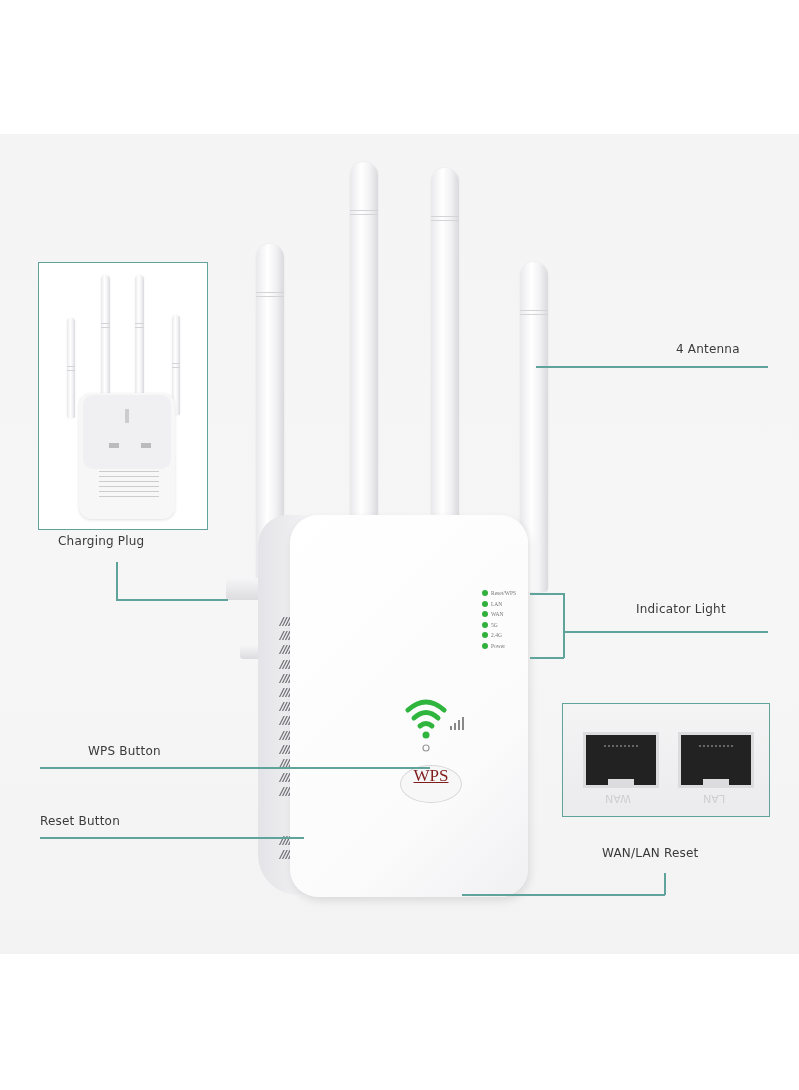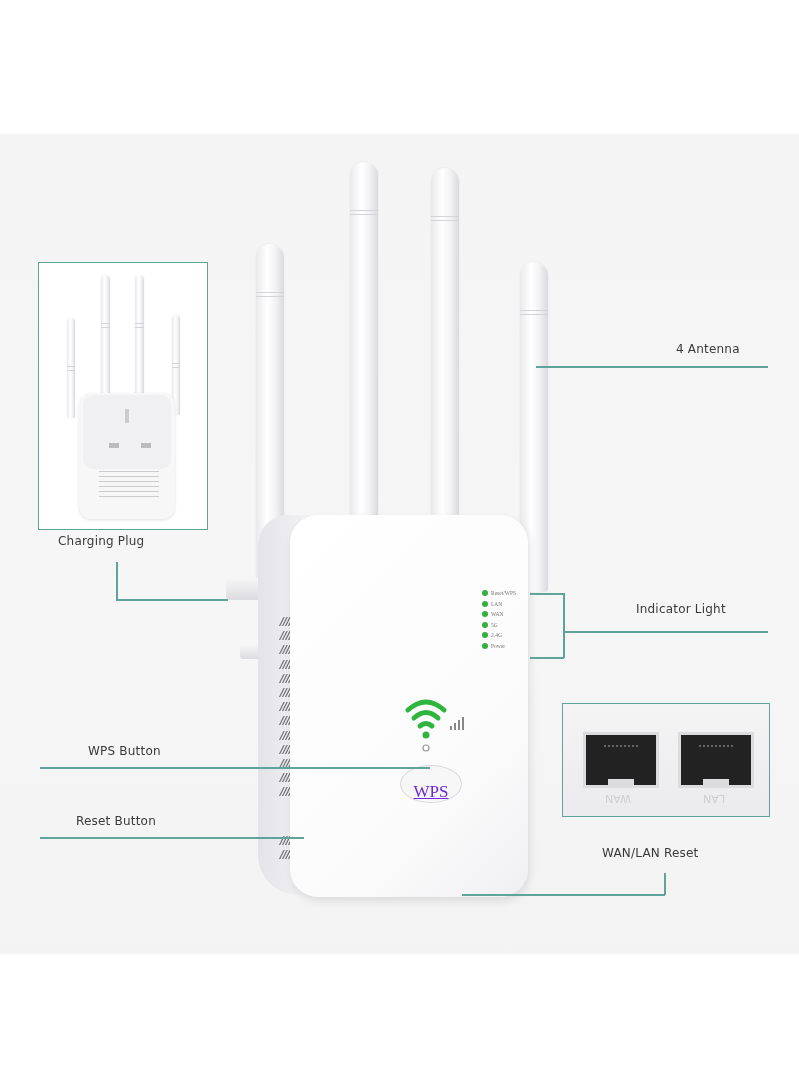--- a/index.html
+++ b/index.html
@@ -10,21 +10,21 @@
   .line{position:absolute;background:#5fa39a;}
   .antenna{position:absolute;background:linear-gradient(90deg,#e9e9ec 0%,#ffffff 40%,#f2f2f4 70%,#dadade 100%);border-radius:14px 14px 4px 4px;box-shadow:0 0 2px rgba(0,0,0,0.08);}
   .antenna::after{content:"";position:absolute;left:0;right:0;top:48px;height:3px;border-top:1px solid #d4d4d8;border-bottom:1px solid #d4d4d8;}
   .device-side{position:absolute;left:258px;top:515px;width:90px;height:380px;background:linear-gradient(90deg,#e4e4e8 0%,#f3f3f5 60%,#e8e8eb 100%);border-radius:30px 10px 10px 40px;}
   .device-front{position:absolute;left:290px;top:515px;width:238px;height:382px;background:linear-gradient(135deg,#ffffff 0%,#fbfbfc 70%,#f0f0f2 100%);border-radius:28px;box-shadow:2px 4px 8px rgba(0,0,0,0.10);}
   .plug-prong{position:absolute;background:linear-gradient(180deg,#f6f6f7,#dcdce0);border-radius:3px;}
   .vents{position:absolute;left:280px;top:615px;width:36px;color:#6e6e74;font-size:11px;line-height:14.2px;letter-spacing:-1px;font-weight:bold;font-style:italic;}
   .led-row{display:flex;align-items:center;height:10.5px;}
   .led{width:6px;height:6px;border-radius:50%;background:#32b03d;margin-right:3px;}
   .led-text{font-size:5.5px;color:#777;font-family:"Liberation Serif",serif;}
-  .wps-btn{position:absolute;left:400px;top:765px;width:60px;height:36px;border:1.5px solid #d8d8dc;border-radius:50%;background:#f7f7f8;display:flex;align-items:flex-end;justify-content:center;color:#6d28d9;font-family:"Liberation Serif",serif;font-size:17px;text-decoration:underline;}
+  .wps-btn{position:absolute;left:400px;top:765px;width:60px;height:36px;border:1.5px solid #d8d8dc;border-radius:50%;background:#f7f7f8;display:flex;align-items:flex-start;justify-content:center;color:#7f1d1d;font-family:"Liberation Serif",serif;font-size:17px;text-decoration:underline;}
   .frame{position:absolute;border:1.5px solid #5fa39a;background:#fff;}
   .port{position:absolute;width:70px;height:50px;background:#222;border:3px solid #dcdcde;}
   .port .pins{position:absolute;left:18px;top:10px;width:34px;height:4px;border-top:2px dotted #666;}
   .port .tab{position:absolute;left:22px;bottom:-3px;width:26px;height:9px;background:#dcdcde;}
   .port-label{position:absolute;color:#cfcfd2;font-size:11px;transform:rotate(180deg);}
 </style>
 </head>
 <body>
 
 <div class="panel"></div>
@@ -124,21 +124,21 @@
 
 <div class="label" style="left:636px;top:602px;">Indicator Light</div>
 <div class="line" style="left:530px;top:593px;width:34px;height:1.5px;"></div>
 <div class="line" style="left:530px;top:657px;width:34px;height:1.5px;"></div>
 <div class="line" style="left:563px;top:593px;width:1.5px;height:65px;"></div>
 <div class="line" style="left:563px;top:631px;width:205px;height:1.5px;"></div>
 
 <div class="label" style="left:40px;top:744px;margin-left:48px;">WPS Button</div>
 <div class="line" style="left:40px;top:767px;width:390px;height:1.5px;"></div>
 
-<div class="label" style="left:40px;top:814px;margin-left:36px;">Reset Button</div>
+<div class="label" style="left:40px;top:814px;">Reset Button</div>
 <div class="line" style="left:40px;top:837px;width:264px;height:1.5px;"></div>
 
 <div class="frame" style="left:562px;top:703px;width:206px;height:112px;background:linear-gradient(180deg,#f4f4f5,#ebebed);">
   <div class="port" style="left:20px;top:28px;">
       <div class="pins"></div>
       <div class="tab"></div>
     </div>
   <div class="port" style="left:115px;top:28px;">
       <div class="pins"></div>
       <div class="tab"></div>

